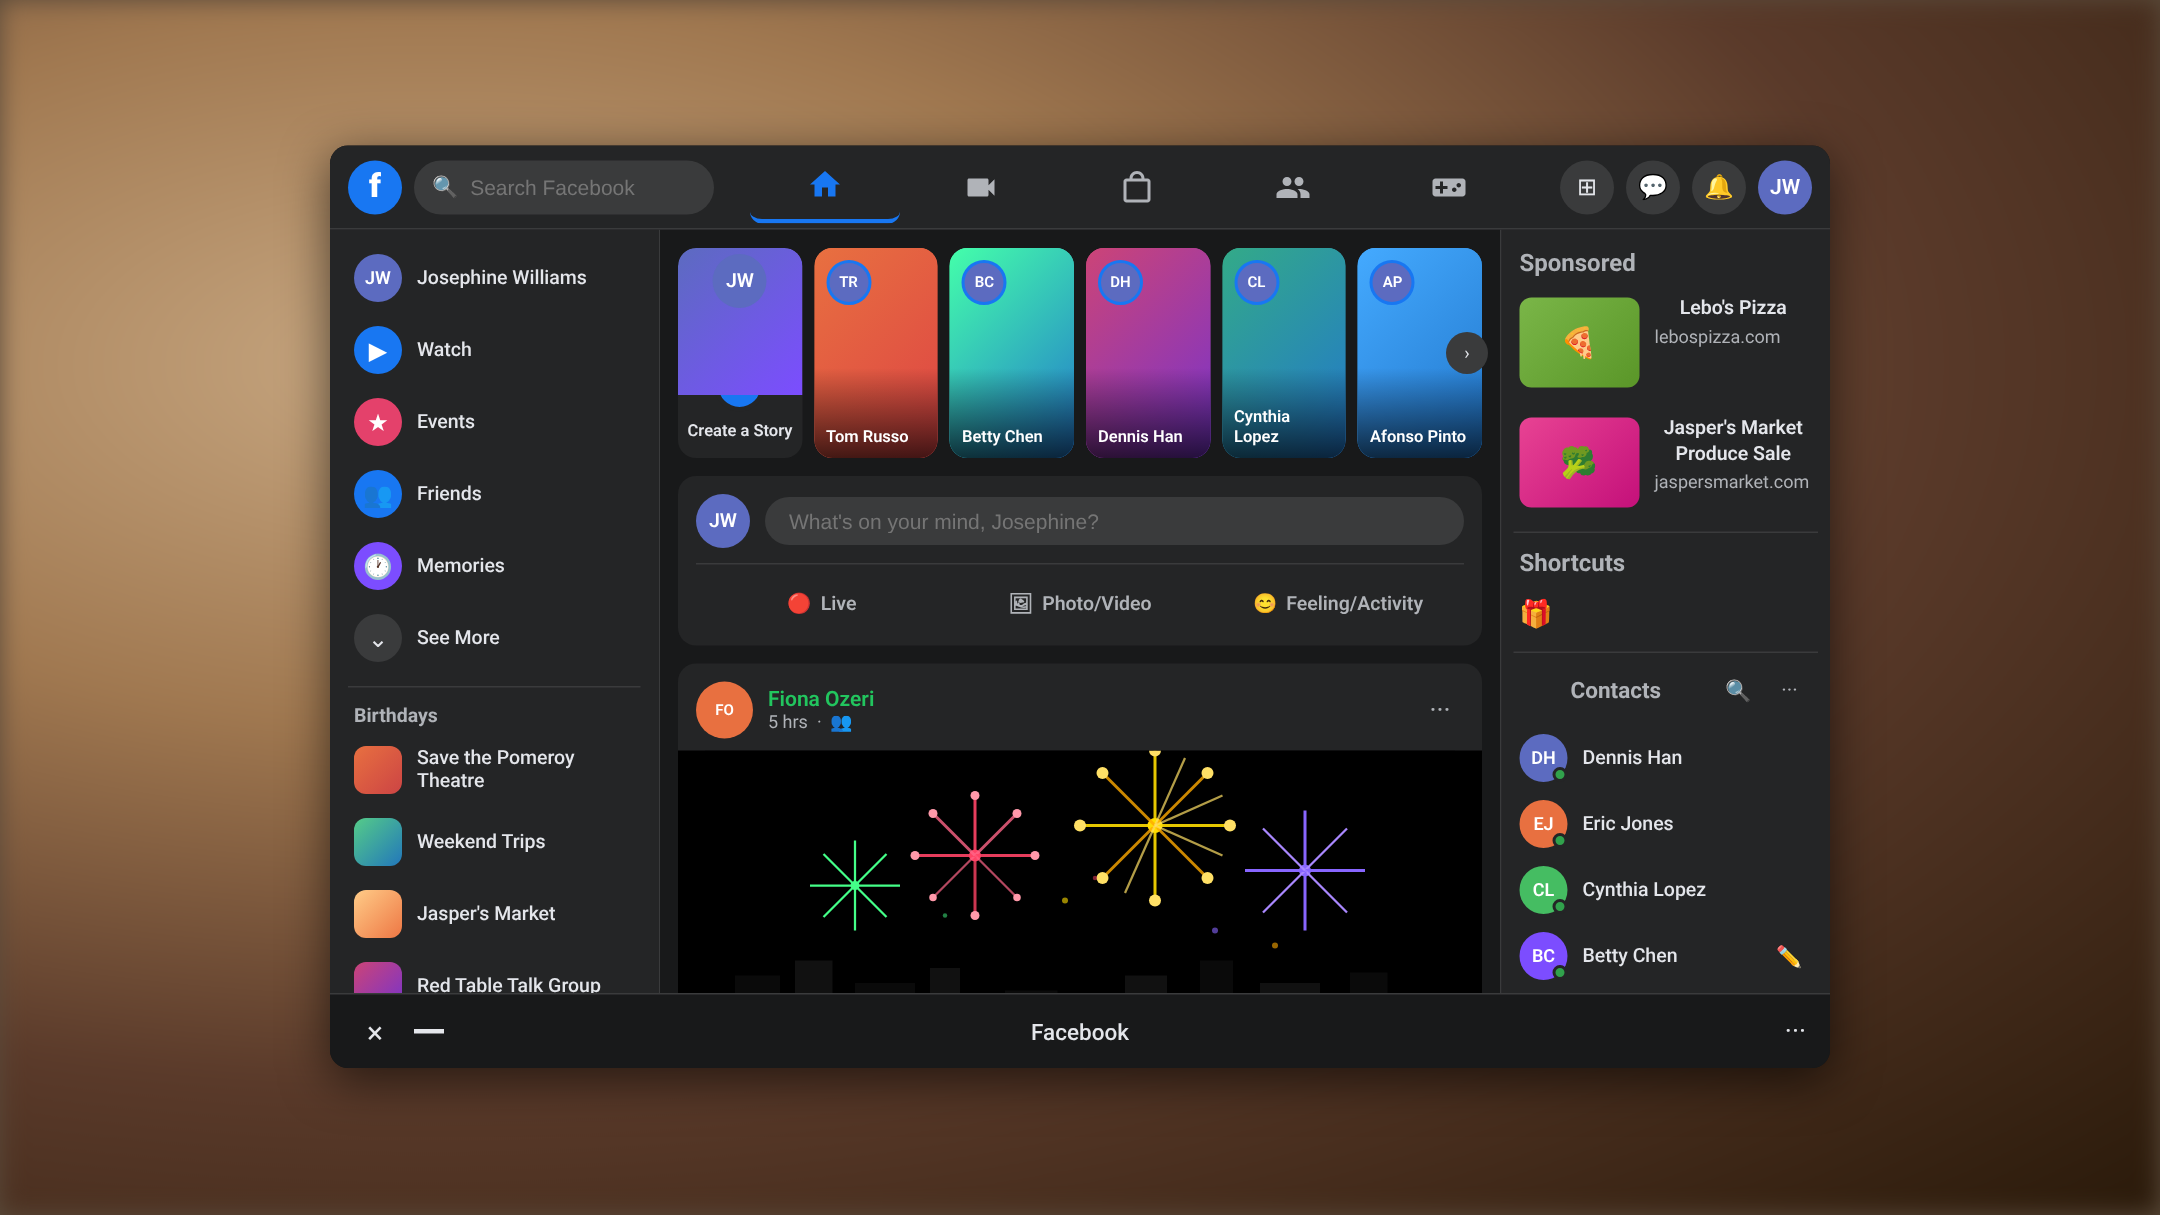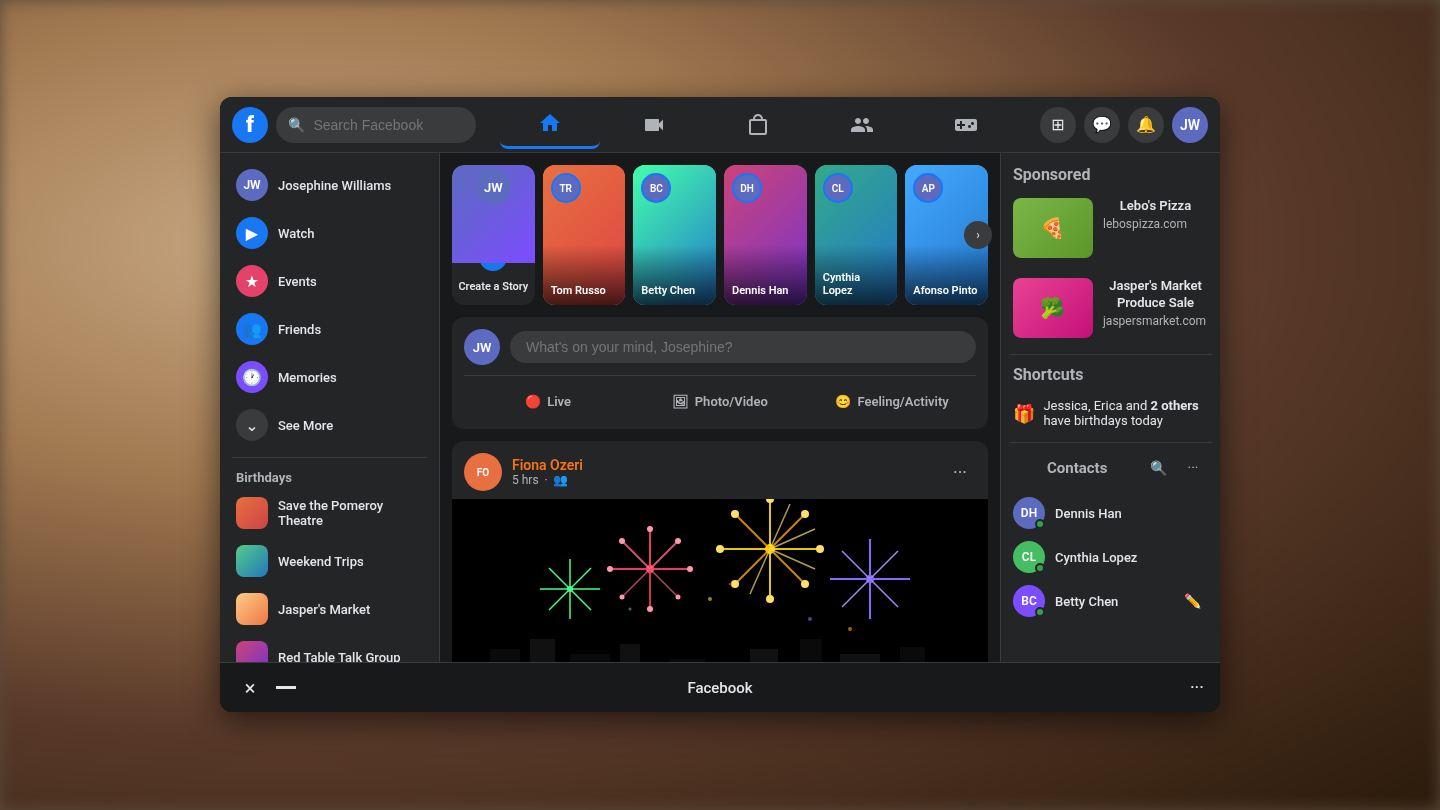--- a/index.html
+++ b/index.html
@@ -402,21 +402,21 @@
       background: #e87040;
       display: flex;
       align-items: center;
       justify-content: center;
       color: white;
       font-size: 10px;
       font-weight: 600;
     }
     .post-user-info { display: flex; flex-direction: column; }
     .post-user-name {
-      color: #f97316;
+      color: #22c55e;
       font-size: 14px;
       font-weight: 600;
     }
     .post-meta {
       display: flex;
       align-items: center;
       gap: 6px;
       color: #b0b3b8;
       font-size: 12px;
     }
@@ -925,37 +925,38 @@
         <div class="ad-info">
           <div class="ad-title">Jasper's Market Produce Sale</div>
           <div class="ad-url">jaspersmarket.com</div>
         </div>
       </div>
       <div class="divider"></div>
 
       <div class="section-title">Shortcuts</div>
       <div class="birthday-box">
         <span class="birthday-icon">🎁</span>
-        <span>
-          <span>Jessica, Erica and </span><span class="bday-bold">2 others</span><span> have birthdays today</span>
-        </span>
       </div>
       <div class="divider"></div>
 
       <div class="contacts-header">
         <span class="contacts-title">Contacts</span>
         <div class="contacts-icons">
           <div class="contacts-icon-btn">🔍</div>
           <div class="contacts-icon-btn">···</div>
         </div>
       </div>
 
       <div class="contact-item">
         <div class="contact-avatar" style="background:#5c6bc0;">DH<div class="contact-online"></div></div>
         <span class="contact-name">Dennis Han</span>
+      </div>
+      <div class="contact-item">
+        <div class="contact-avatar" style="background:#e87040;">EJ<div class="contact-online"></div></div>
+        <span class="contact-name">Eric Jones</span>
       </div>
       <div class="contact-item">
         <div class="contact-avatar" style="background:#45bd62;">CL<div class="contact-online"></div></div>
         <span class="contact-name">Cynthia Lopez</span>
       </div>
       <div class="contact-item" style="position:relative;">
         <div class="contact-avatar" style="background:#7c4dff;">BC<div class="contact-online"></div></div>
         <span class="contact-name">Betty Chen</span>
         <div class="new-chat-btn" style="margin-left:auto;">✏️</div>
       </div>

